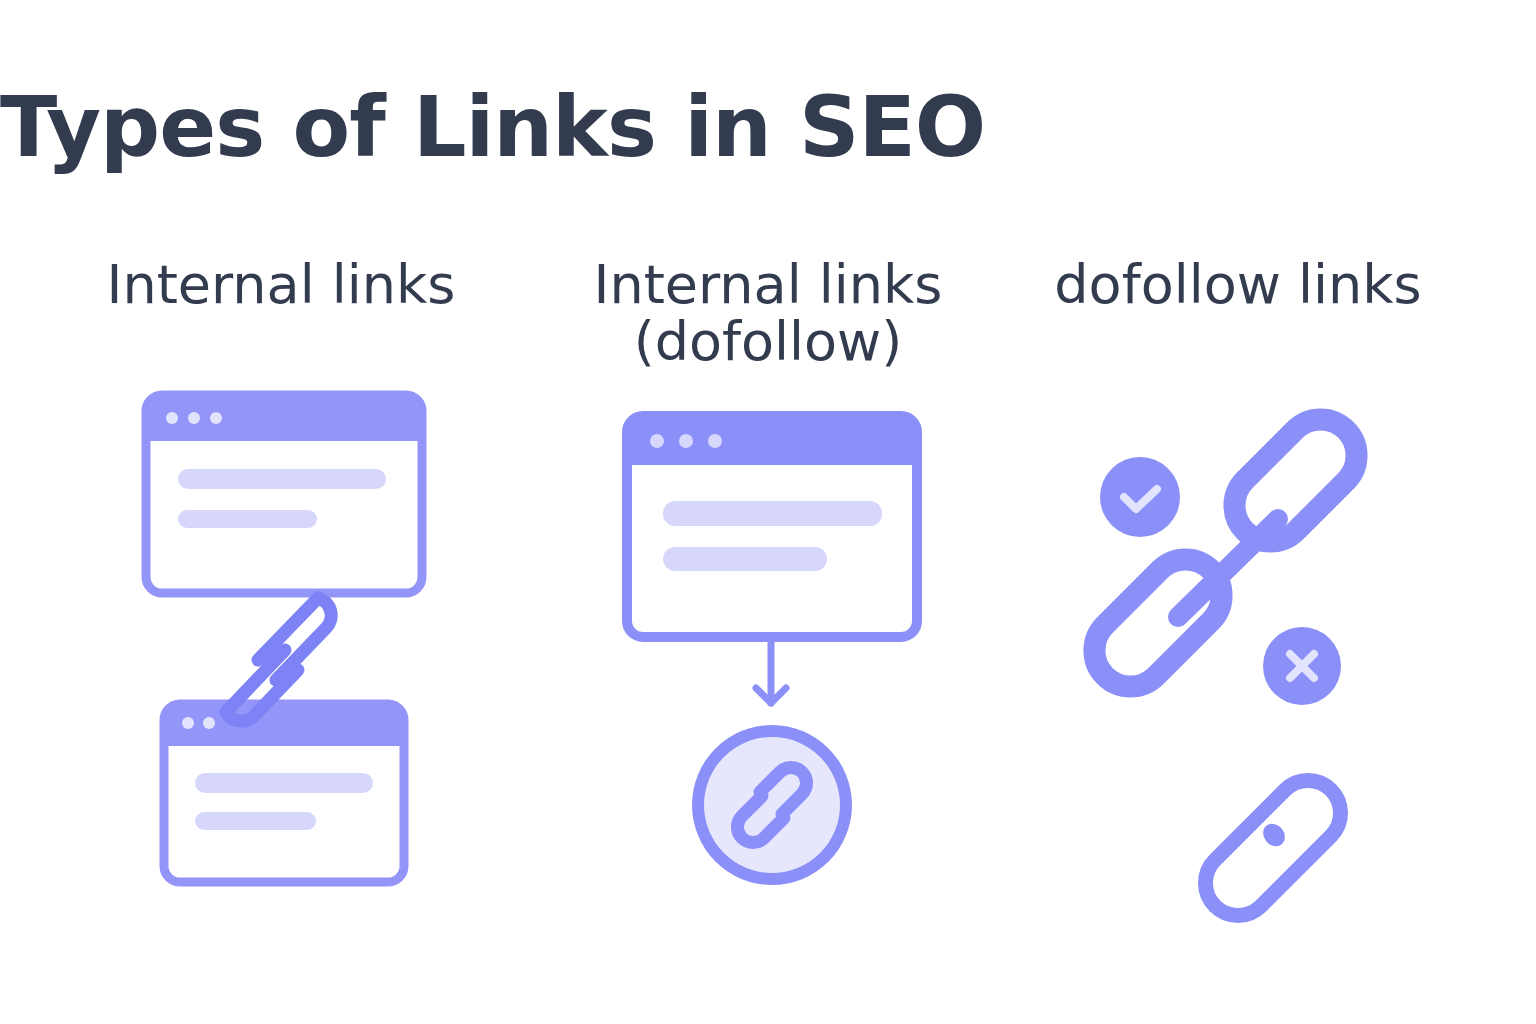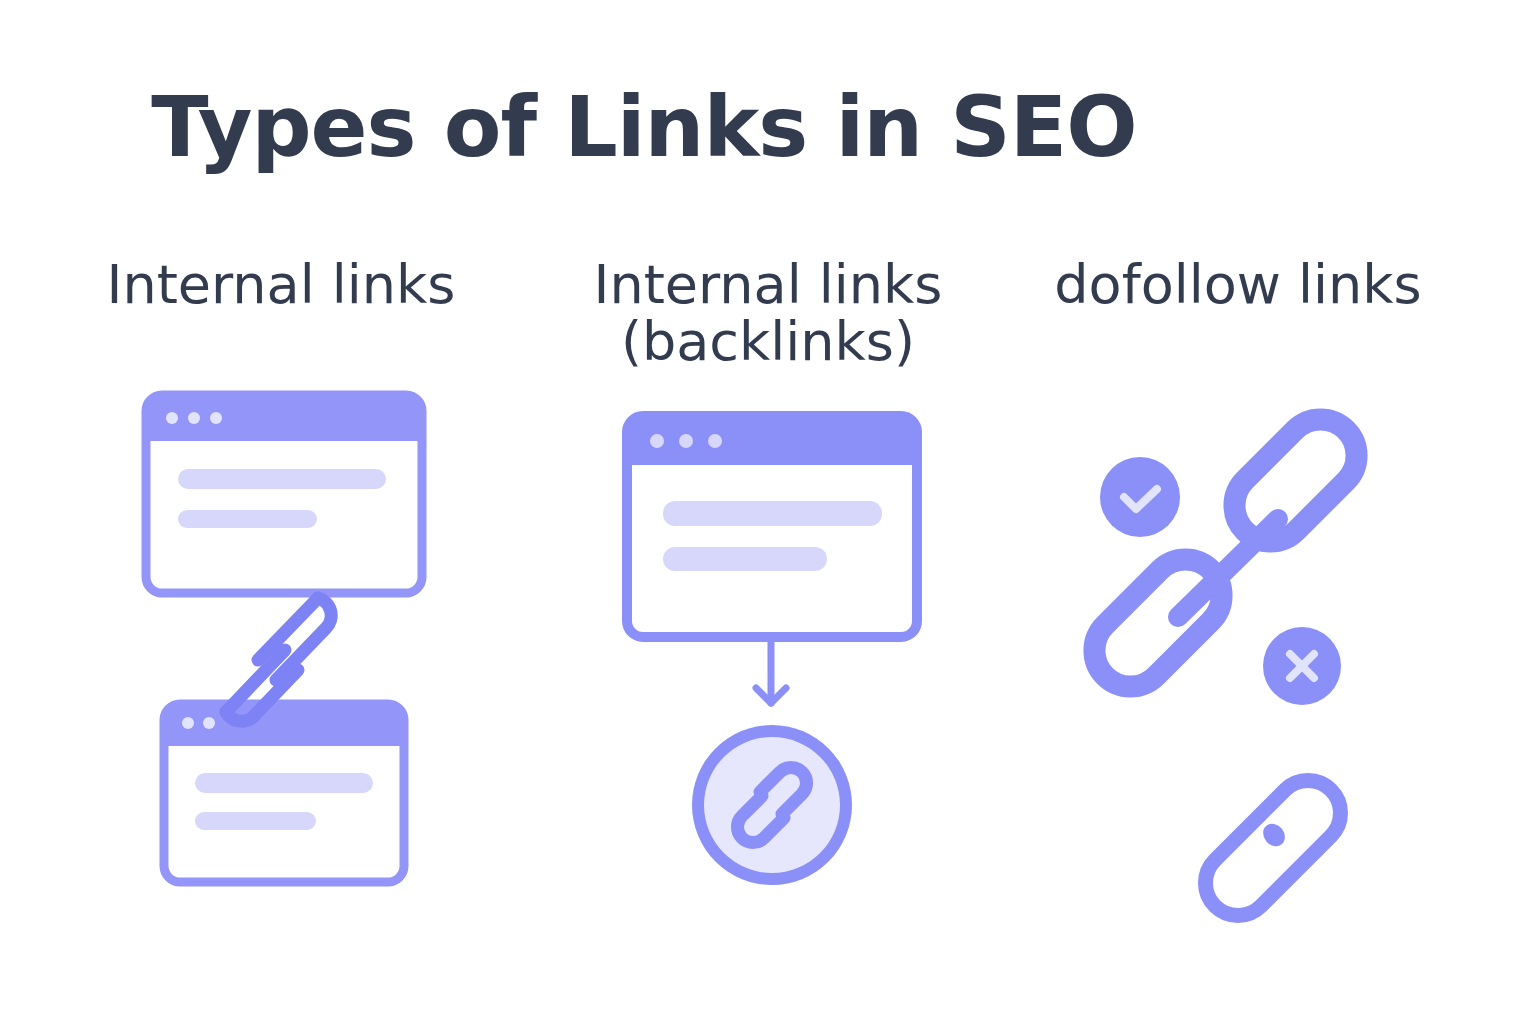--- a/index.html
+++ b/index.html
@@ -1,31 +1,31 @@
 <!DOCTYPE html>
 <html><head>
 <meta charset="utf-8">
 <style>
   html, body { margin:0; padding:0; background:#ffffff; }
   body { width:1536px; height:1024px; position:relative; overflow:hidden; font-family:"DejaVu Sans","Liberation Sans",sans-serif; }
-  .title { position:absolute; top:78px; left:0; width:1288px; text-align:center; font-size:84px; font-weight:bold; color:#333b4f; letter-spacing:-1px; }
+  .title { position:absolute; top:78px; left:0; width:1288px; font-size:84px; font-weight:bold; color:#333b4f; letter-spacing:-1px; }
   .col-title { position:absolute; text-align:center; font-size:54px; color:#333b4f; line-height:57px; width:420px; }
   svg { position:absolute; left:0; top:0; }
 </style>
 </head>
 <body>
 
 <div class="title">Types of Links in SEO</div>
 
 <div class="col-title" style="left:71px;top:256px;">
   <div>Internal links</div>
 </div>
 <div class="col-title" style="left:558px;top:256px;">
   <div>Internal links</div>
-  <div>(backlinks)</div>
+  <div>(dofollow)</div>
 </div>
 <div class="col-title" style="left:1028px;top:256px;">
   <div>dofollow links</div>
 </div>
 
 <svg width="1536" height="1024" viewBox="0 0 1536 1024">
 
   <g>
     <rect x="146" y="395" width="276" height="198" rx="16" fill="#fff" stroke="#9396f8" stroke-width="9"></rect>
     <path d="M146 411 a16 16 0 0 1 16 -16 h244 a16 16 0 0 1 16 16 v30 h-276 z" fill="#9396f8"></path>

